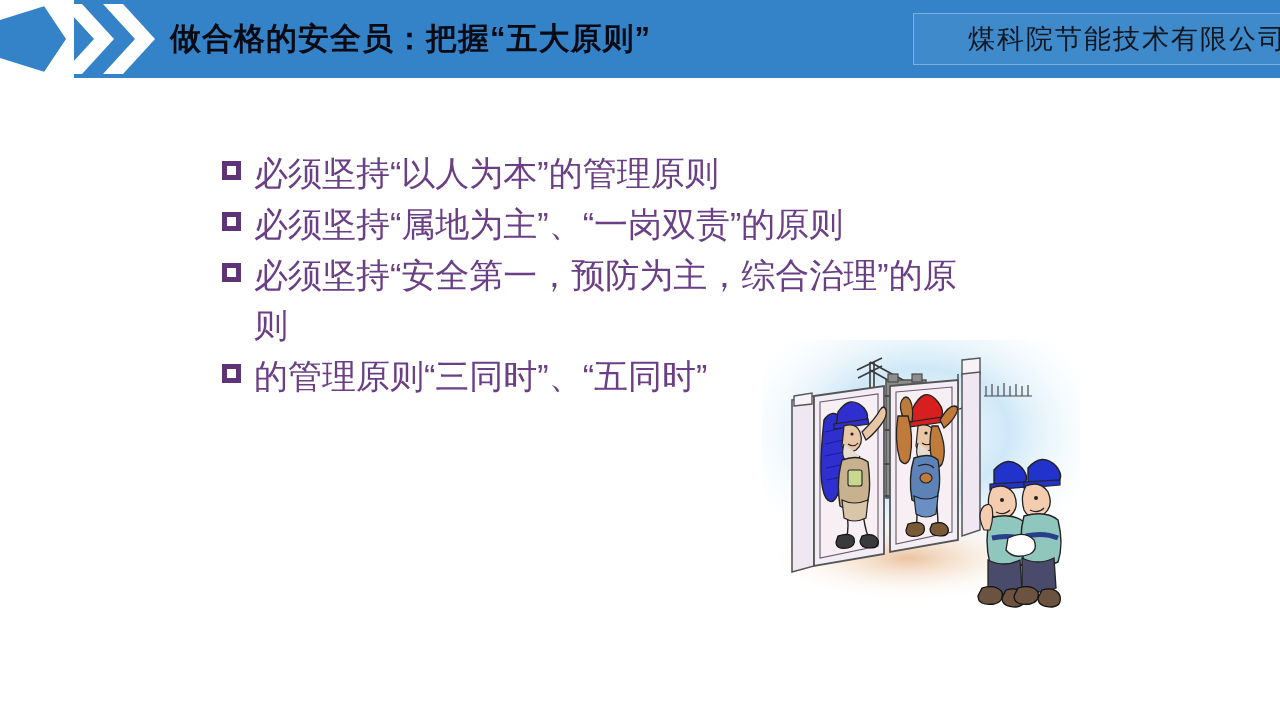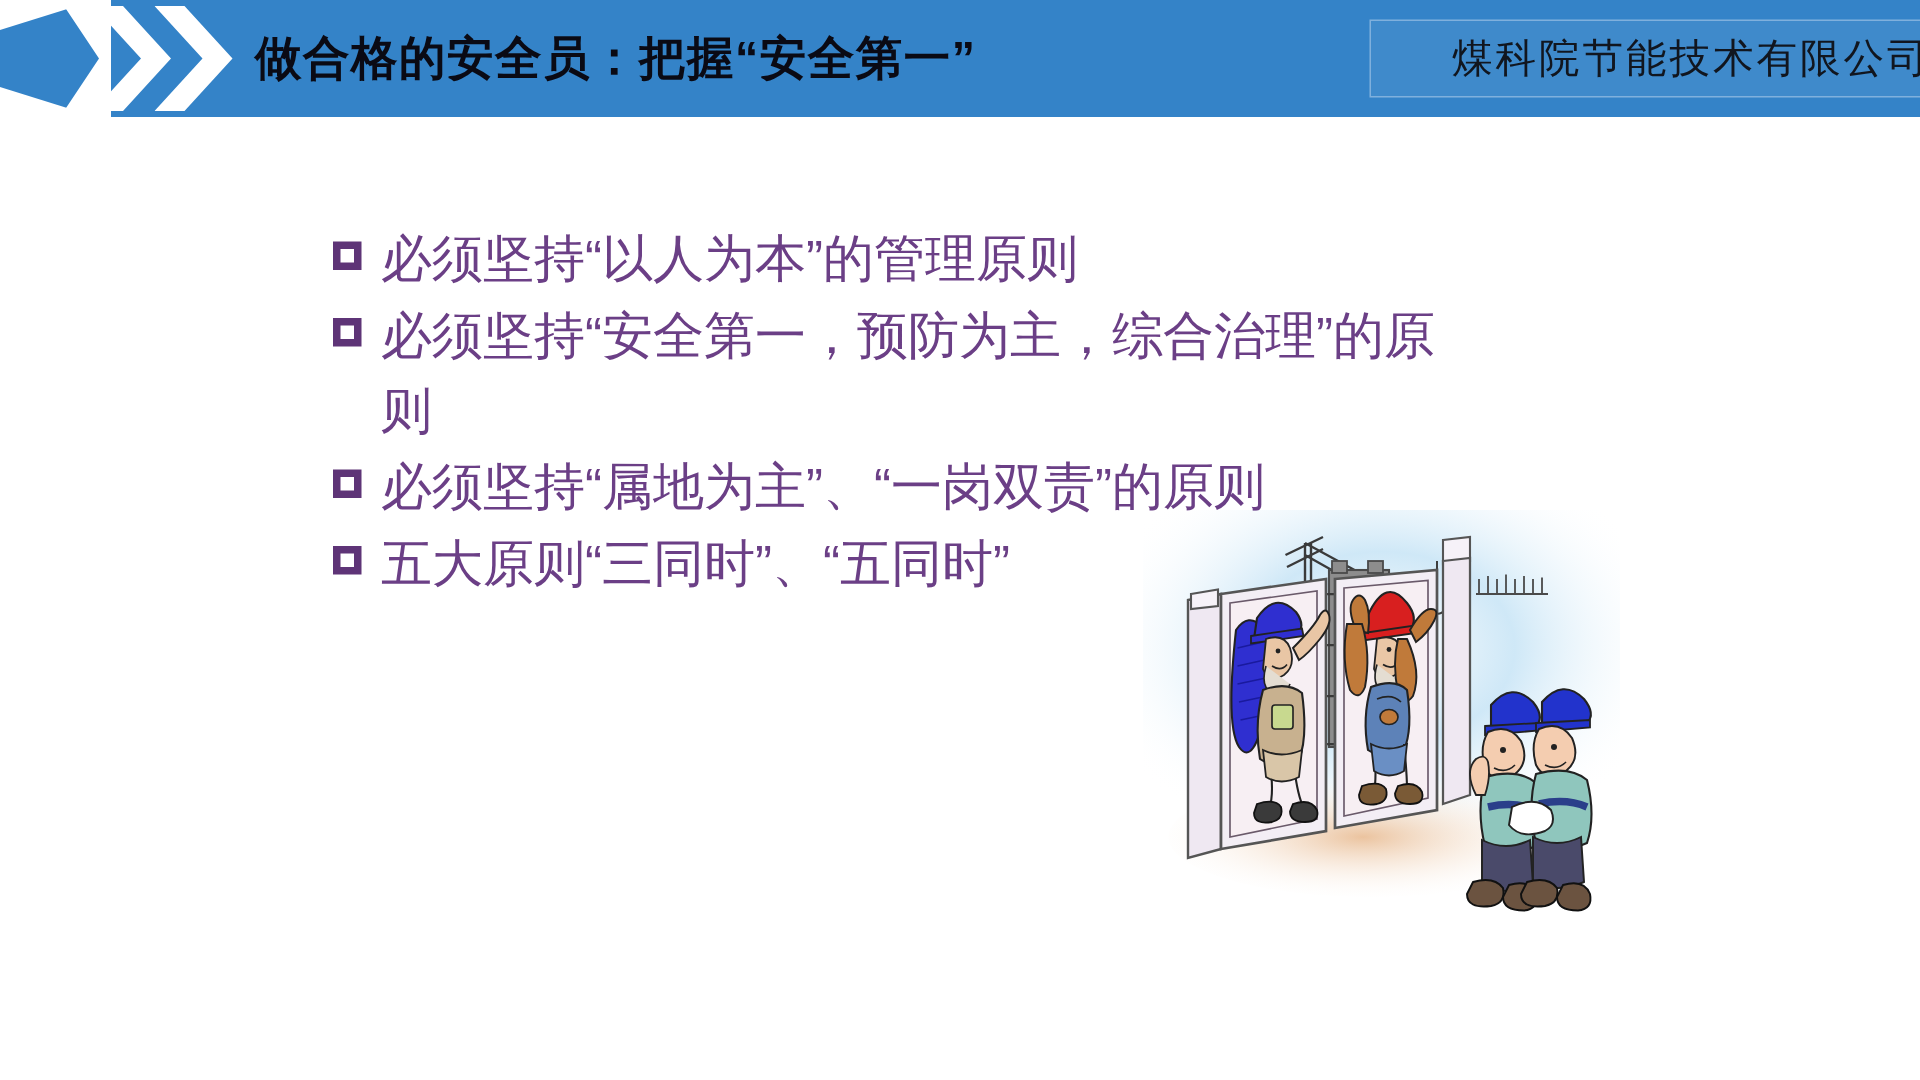--- a/index.html
+++ b/index.html
@@ -194,51 +194,51 @@
     <svg width="56" height="70" viewBox="0 0 56 70" xmlns="http://www.w3.org/2000/svg">
       <polygon points="0,0 20,0 52,35 20,70 0,70 32,35" fill="#ffffff"></polygon>
     </svg>
   </div>
   <div class="chevron" id="chevron-2">
     <svg width="56" height="70" viewBox="0 0 56 70" xmlns="http://www.w3.org/2000/svg">
       <polygon points="0,0 20,0 52,35 20,70 0,70 32,35" fill="#ffffff"></polygon>
     </svg>
   </div>
 
-  <div id="header-title">做合格的安全员：把握“安全第一”</div>
+  <div id="header-title">做合格的安全员：把握“五大原则”</div>
 
 
   <div id="company-box">
     <span id="company-name">煤科院节能技术有限公司</span>
   </div>
 </div>
 
 <div id="slide-body">
 
   <div id="bullet-list">
 
     <div class="bullet-item">
       <span class="bullet-mark"></span>
       <span class="bullet-text">必须坚持“以人为本”的管理原则</span>
     </div>
 
     <div class="bullet-item">
       <span class="bullet-mark"></span>
+      <span class="bullet-text">必须坚持“属地为主”、“一岗双责”的原则</span>
+    </div>
+
+    <div class="bullet-item">
+      <span class="bullet-mark"></span>
       <span class="bullet-text">必须坚持“安全第一，预防为主，综合治理”的原则</span>
     </div>
 
+
     <div class="bullet-item">
       <span class="bullet-mark"></span>
-      <span class="bullet-text">必须坚持“属地为主”、“一岗双责”的原则</span>
-    </div>
-
-
-    <div class="bullet-item">
-      <span class="bullet-mark"></span>
-      <span class="bullet-text">五大原则“三同时”、“五同时”</span>
+      <span class="bullet-text">的管理原则“三同时”、“五同时”</span>
     </div>
 
   </div>
 
   <div id="illustration">
     <svg width="318" height="300" viewBox="0 0 318 300" xmlns="http://www.w3.org/2000/svg">
       <defs>
         <radialGradient id="skyGrad" cx="50%" cy="40%" r="62%">
           <stop offset="0%" stop-color="#ffffff" stop-opacity="1"></stop>
           <stop offset="45%" stop-color="#cfe8f7" stop-opacity="1"></stop>

